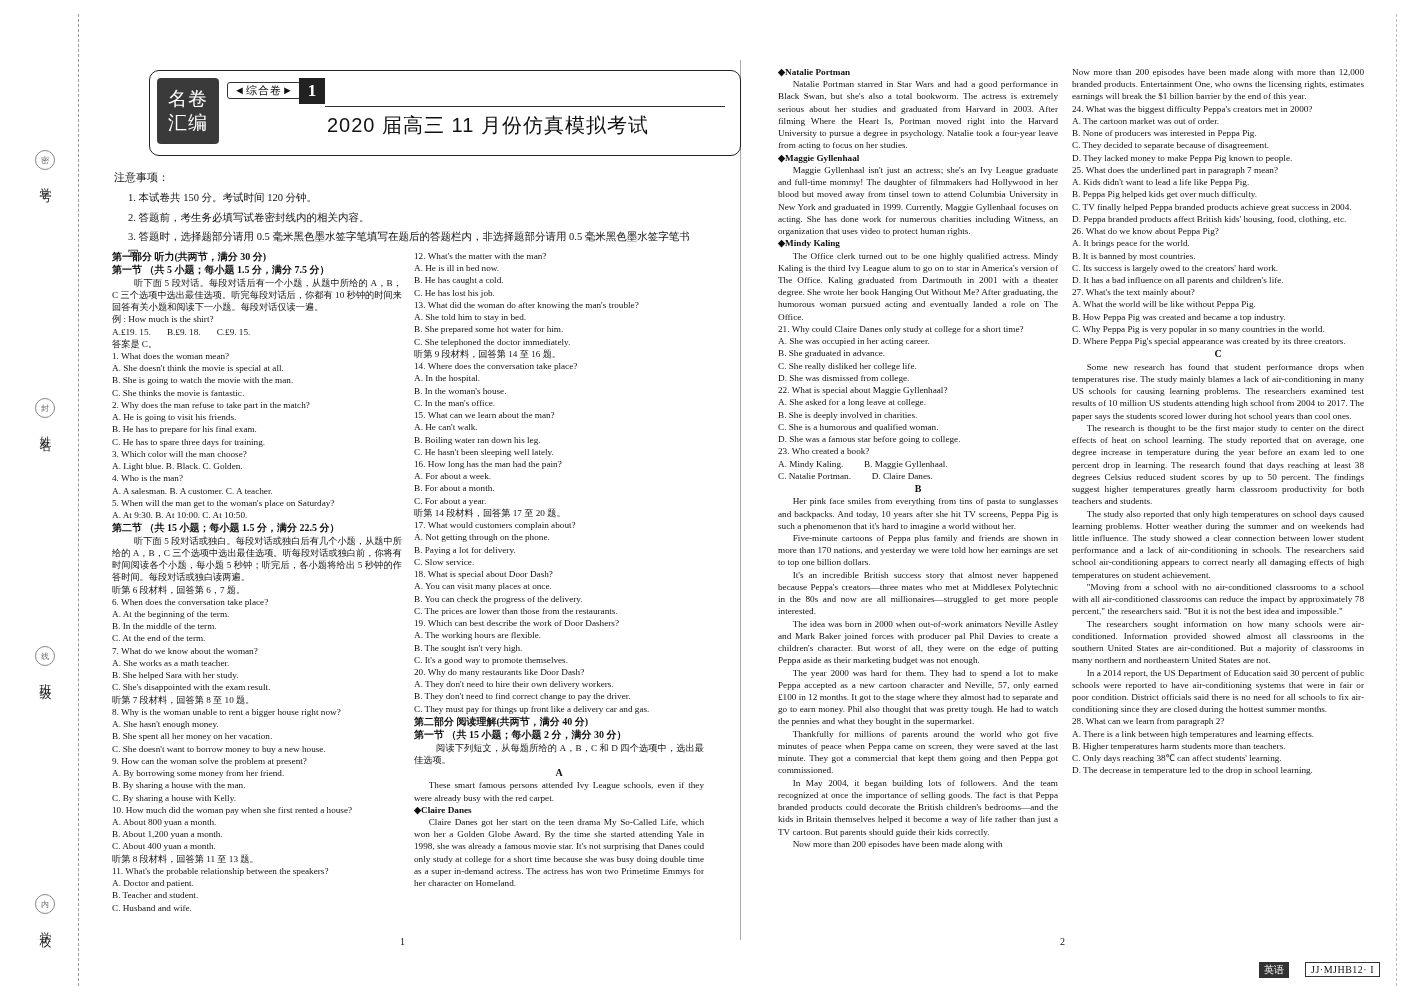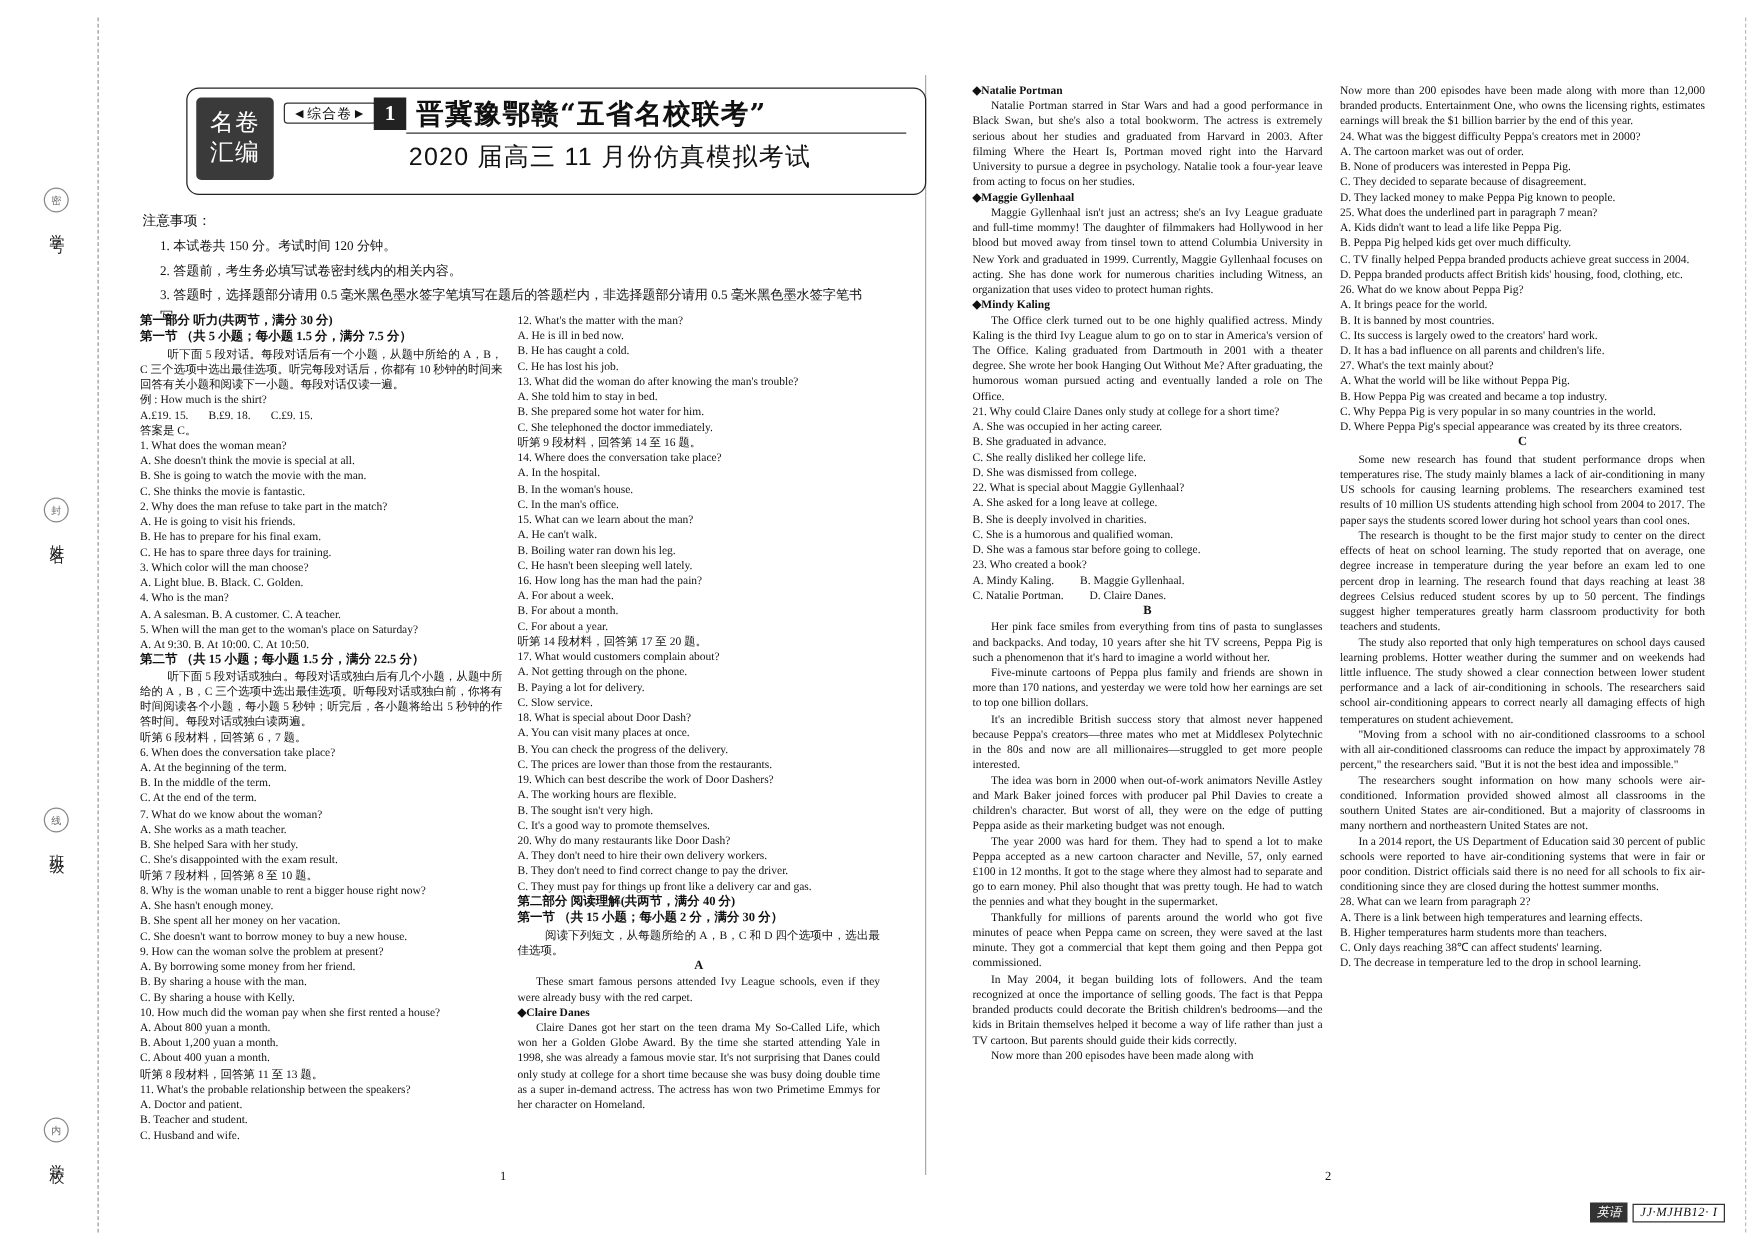--- a/index.html
+++ b/index.html
@@ -96,23 +96,22 @@
 
   .colsep{
     position:absolute;left:740px;top:60px;bottom:60px;border-left:1px solid #aaa;
   }
 
   
   .pnum{position:absolute;font-size:10px;}
   .pnum-l{left:400px;top:936px;}
   .pnum-r{left:1060px;top:936px;}
   .footer-badge{
-    position:absolute;right:30px;bottom:22px;display:flex;align-items:flex-end;gap:4px;
+    position:absolute;right:30px;bottom:22px;display:flex;align-items:flex-start;gap:16px;
     font-size:10px;
-    font-style:italic;
   }
   .fb-dark{background:#333;color:#fff;padding:1px 5px;font-size:10px;}
   .fb-code{border:1px solid #333;padding:1px 5px;font-size:10px;letter-spacing:0.5px;}
 </style>
 </head>
 <body>
 
 <div class="page">
 
   <div class="bind-line"></div>
@@ -139,21 +138,20 @@
   </div>
 
   <div class="hdr">
     <div class="hdr-box"></div>
     <div class="mj-badge">
       <span>名卷</span>
       <span>汇编</span>
     </div>
     <div class="zh-tag">◄综合卷►</div>
     <div class="num-box">1</div>
-    <div class="title1">晋冀豫鄂赣“五省名校联考”</div>
     <div class="rule-under"></div>
     <div class="title2">2020 届高三 11 月份仿真模拟考试</div>
   </div>
 
   <div class="notes">
     <div class="nt-title">注意事项：</div>
     <p>1. 本试卷共 150 分。考试时间 120 分钟。</p>
     <p>2. 答题前，考生务必填写试卷密封线内的相关内容。</p>
     <p>3. 答题时，选择题部分请用 0.5 毫米黑色墨水签字笔填写在题后的答题栏内，非选择题部分请用 0.5 毫米黑色墨水签字笔书写。</p>
   </div>

